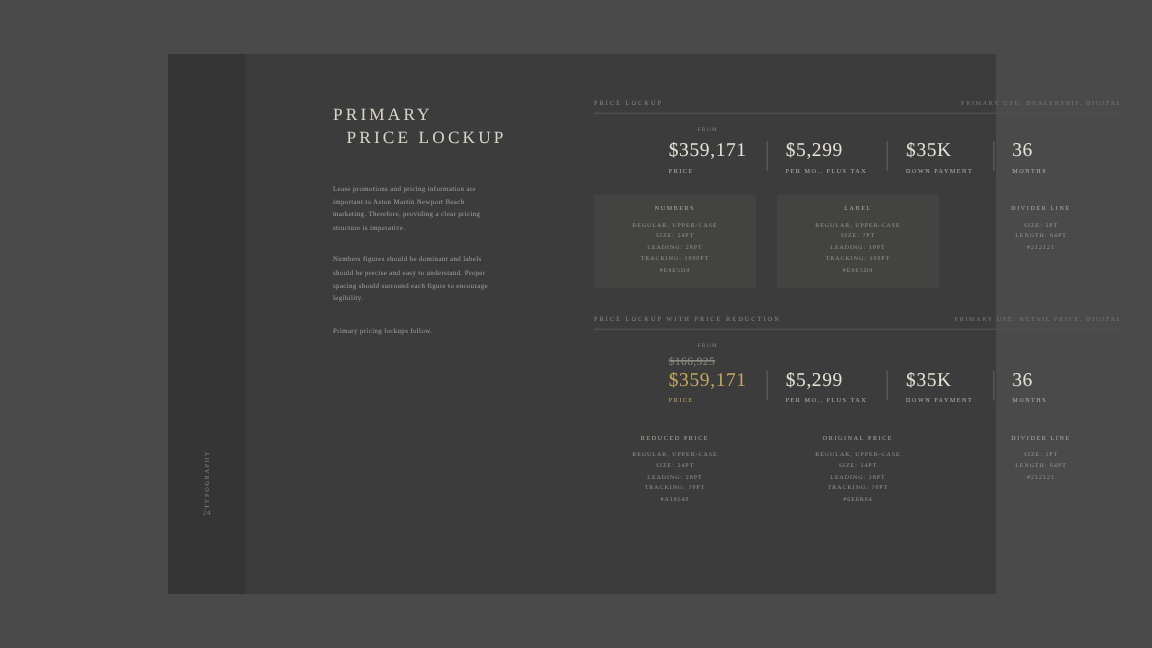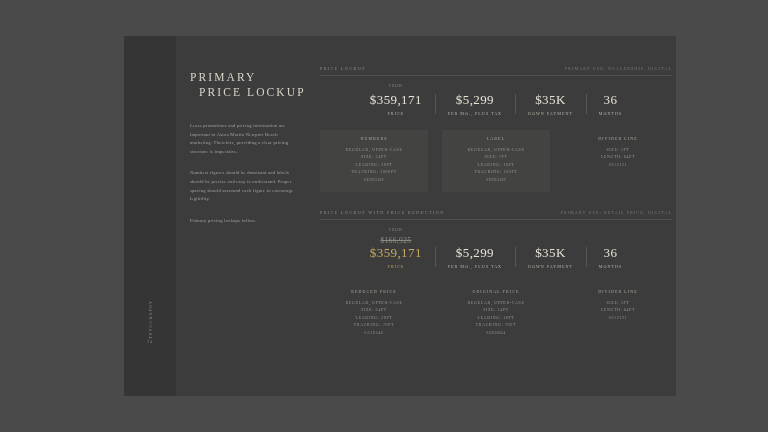--- a/index.html
+++ b/index.html
@@ -7,26 +7,27 @@
     padding: 0;
     background: #4a4a4a;
     width: 768px;
     height: 432px;
     overflow: hidden;
     font-family: "Liberation Serif", serif;
   }
 
   .page {
     position: absolute;
-    left: 124px;
+    left: 112px;
     top: 36px;
     width: 552px;
     height: 360px;
     background: #3c3c3c;
     display: flex;
+    gap: 44px;
   }
 
   
   .rail {
     width: 52px;
     background: #353535;
     position: relative;
     flex: 0 0 52px;
   }
   .rail-vertical-label {
@@ -111,21 +112,20 @@
   .price-row {
     display: flex;
     align-items: flex-end;
     gap: 0;
     margin: 0 auto 14px auto;
     justify-content: center;
   }
   .price-cell {
     position: relative;
     padding: 0 13px;
-    text-align: center;
   }
   .price-cell + .price-cell::before {
     content: "";
     position: absolute;
     left: 0;
     top: 2px;
     bottom: 2px;
     width: 1px;
     background: #565653;
   }

